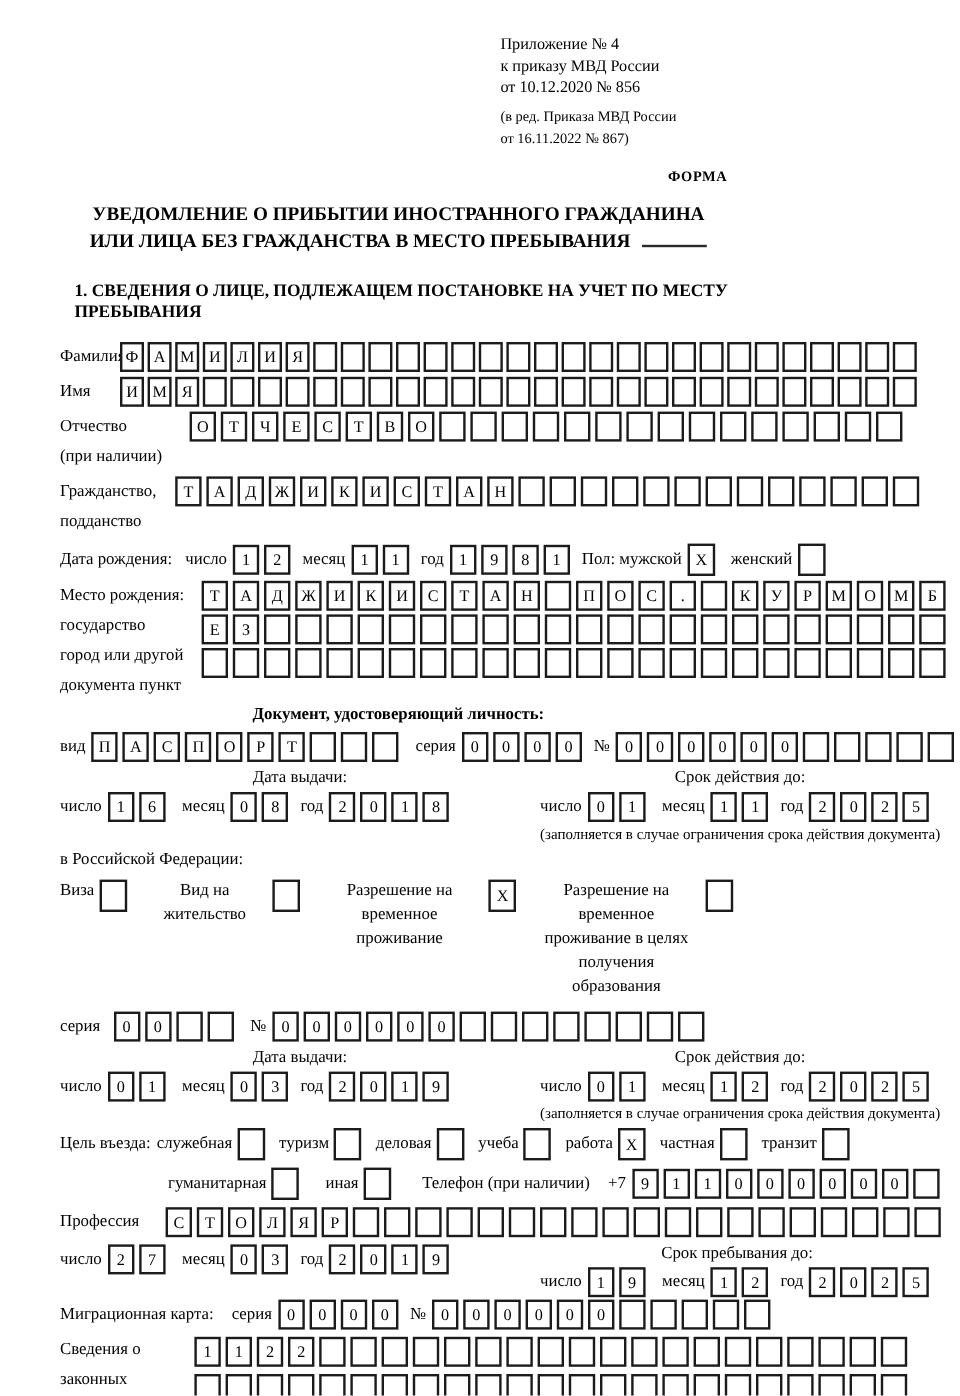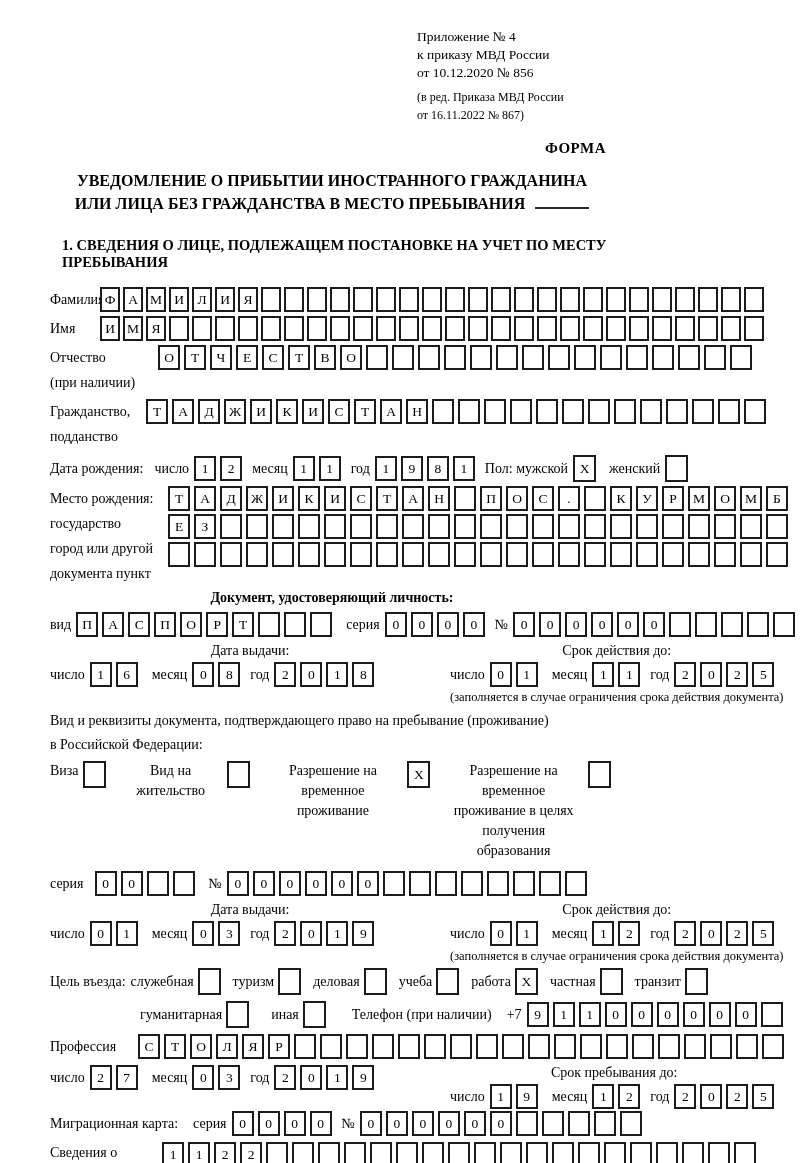--- a/index.html
+++ b/index.html
@@ -4,21 +4,21 @@
 <style>
   html,body{margin:0;padding:0;}
   body{
     width:800px;height:1163px;overflow:hidden;background:#ffffff;color:#000;
     font-family:"Liberation Serif","DejaVu Serif",serif;font-size:14px;
   }
   .page{box-sizing:border-box;width:644px;height:1163px;padding:28px 30px 16px 50px;}
   
   .annex{width:195px;margin-left:auto;margin-right:2px;line-height:18px;font-size:13.5px;}
   .annex .rev{margin-top:6px;font-size:12px;}
-  .forma{text-align:right;font-weight:bold;font-size:15px;margin:16px 8px 4px 0;letter-spacing:.5px;}
+  .forma{text-align:right;font-weight:bold;font-size:12px;margin:16px 8px 4px 0;letter-spacing:.5px;}
   
   .title{text-align:center;font-weight:bold;font-size:16px;line-height:23px;margin-top:12px;}
   .blank-line{display:inline-block;width:54px;border-bottom:2.5px solid #2a2a2a;height:12px;margin-left:10px;}
   .sec-heading{font-weight:bold;font-size:14.5px;margin:22px 0 16px 12px;}
   
   .frow{display:flex;align-items:flex-start;margin-bottom:4px;}
   .flabel{flex:none;line-height:25px;}
   .flabel .ln{line-height:25px;}
   .cells{display:inline-flex;flex:none;}
   .cellrows .cells{display:flex;margin-bottom:3px;}
@@ -406,21 +406,20 @@
             <span class="cell w">2</span>
             <span class="cell w">0</span>
             <span class="cell w">2</span>
             <span class="cell w">5</span>
           </span>
       </div>
       <div class="d-note">(заполняется в случае ограничения срока действия документа)</div>
     </div>
   </div>
 
-  <div style="line-height:24px;margin-top:4px">Вид и реквизиты документа, подтверждающего право на пребывание (проживание)</div>
   <div style="line-height:24px">в Российской Федерации:</div>
 
   <div class="opts">
     <div class="opt">
       <span class="opt-lines">Виза</span>
       <span class="cells" style="margin-left:4px">
           <span class="cell box"></span>
         </span>
     </div>
     <div class="opt gap14">

